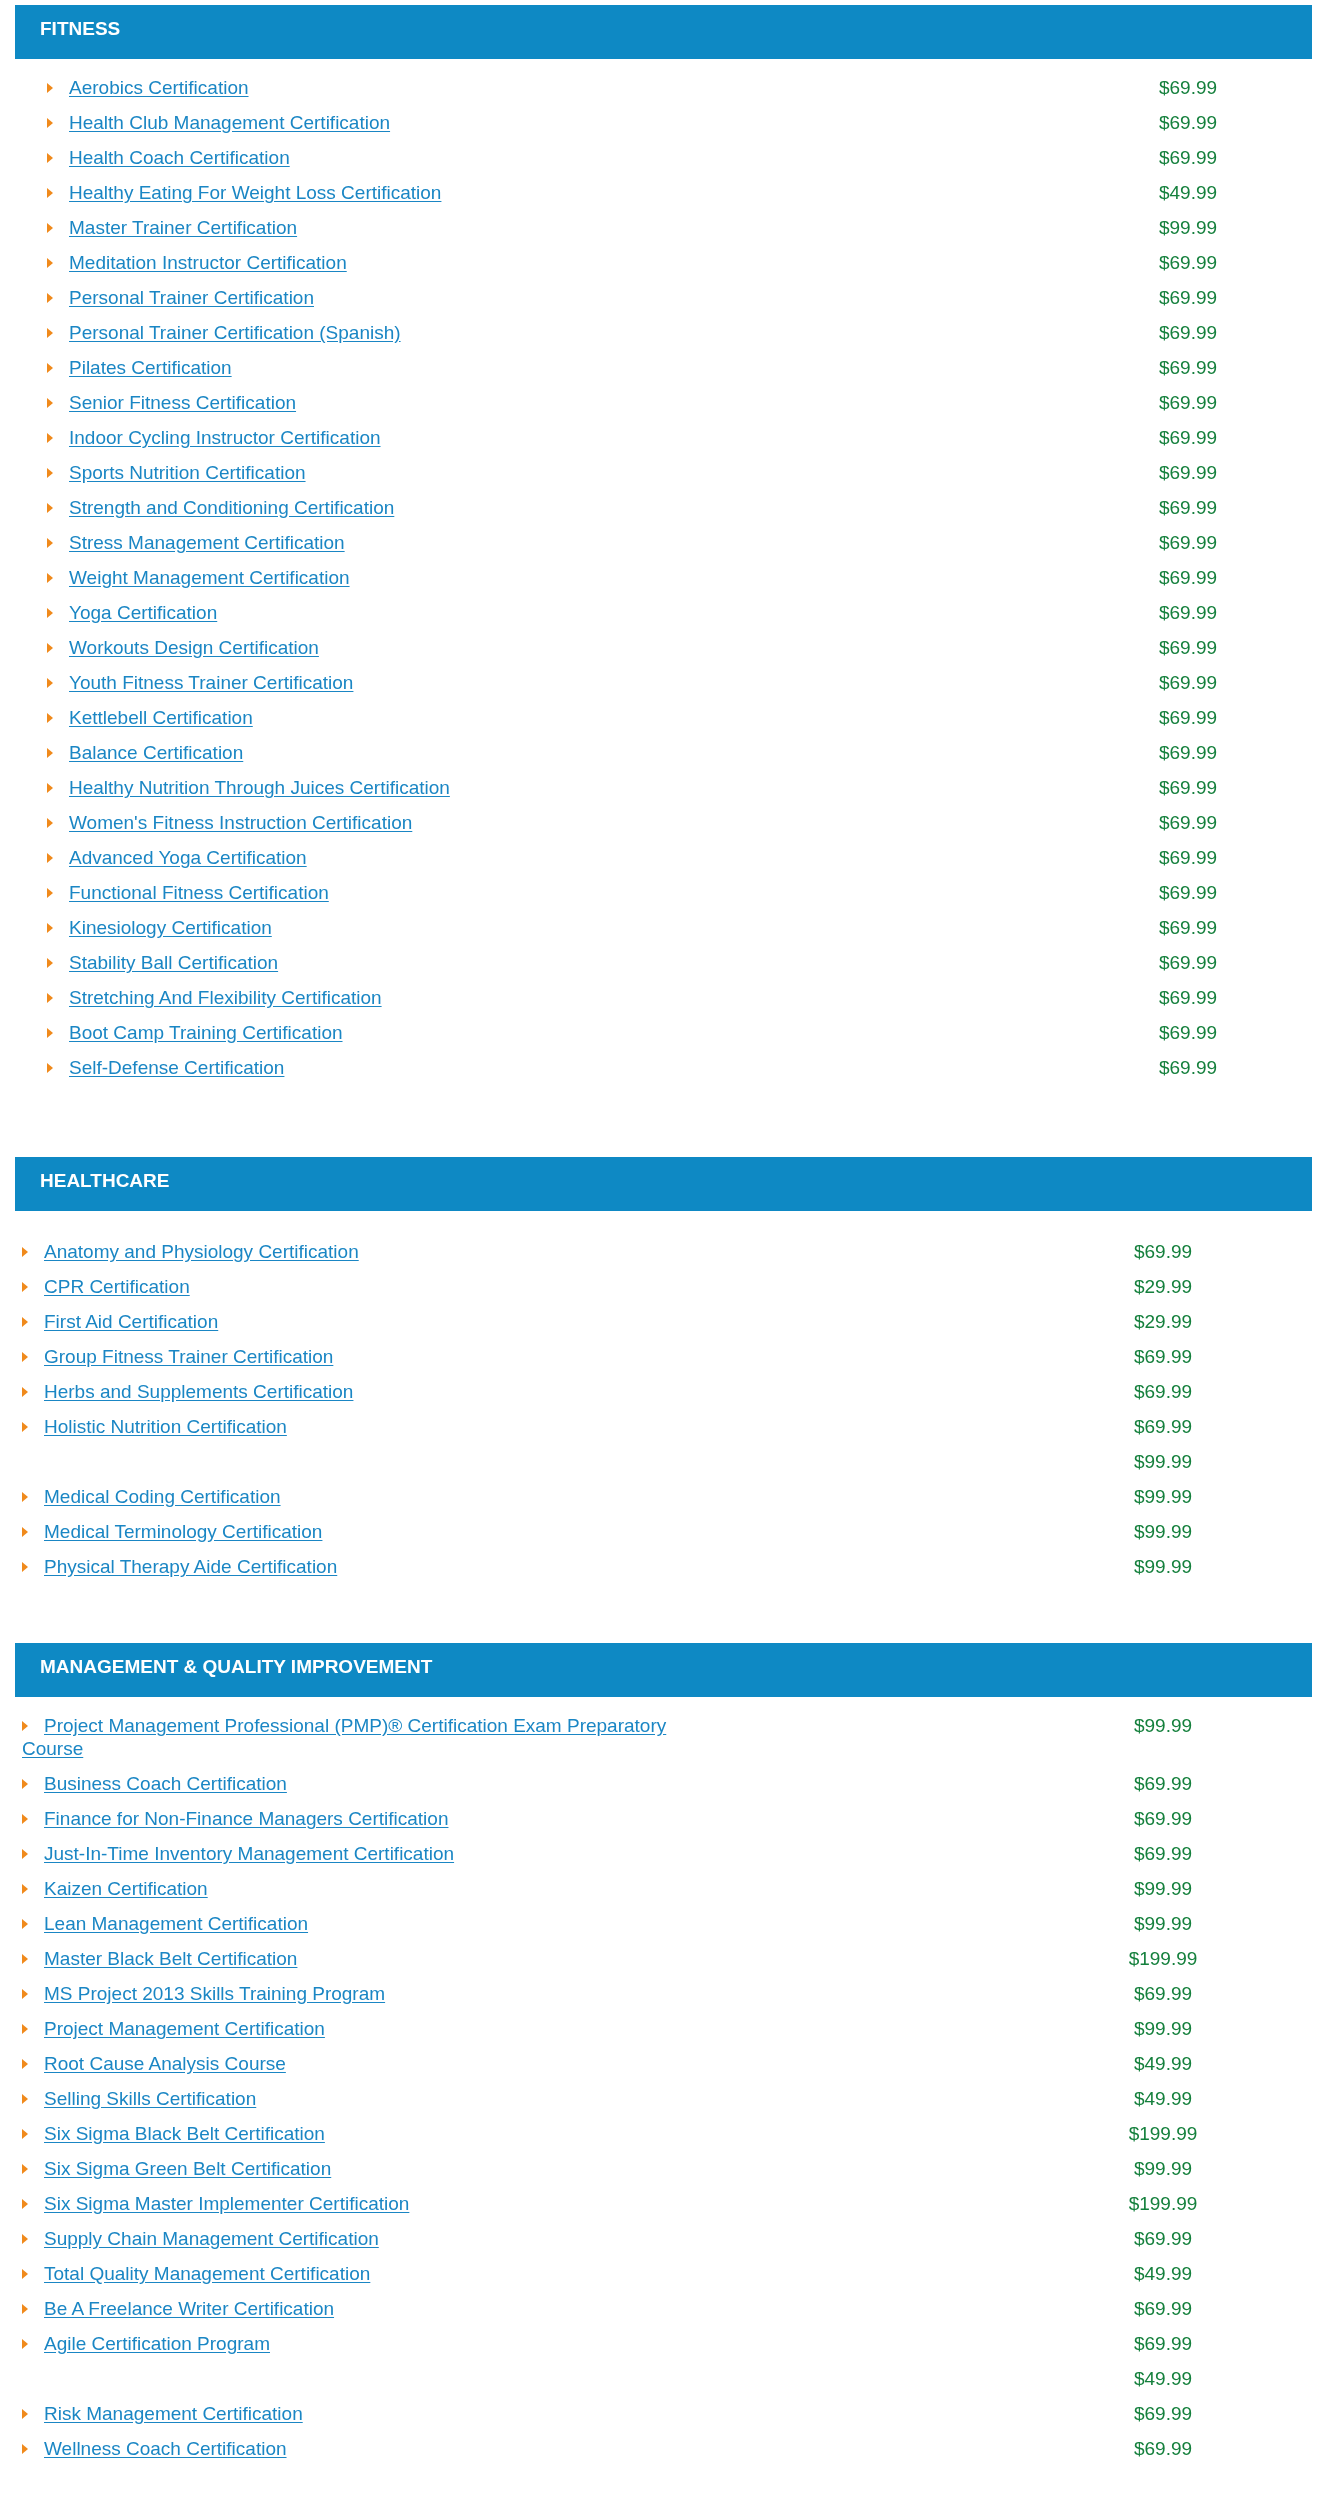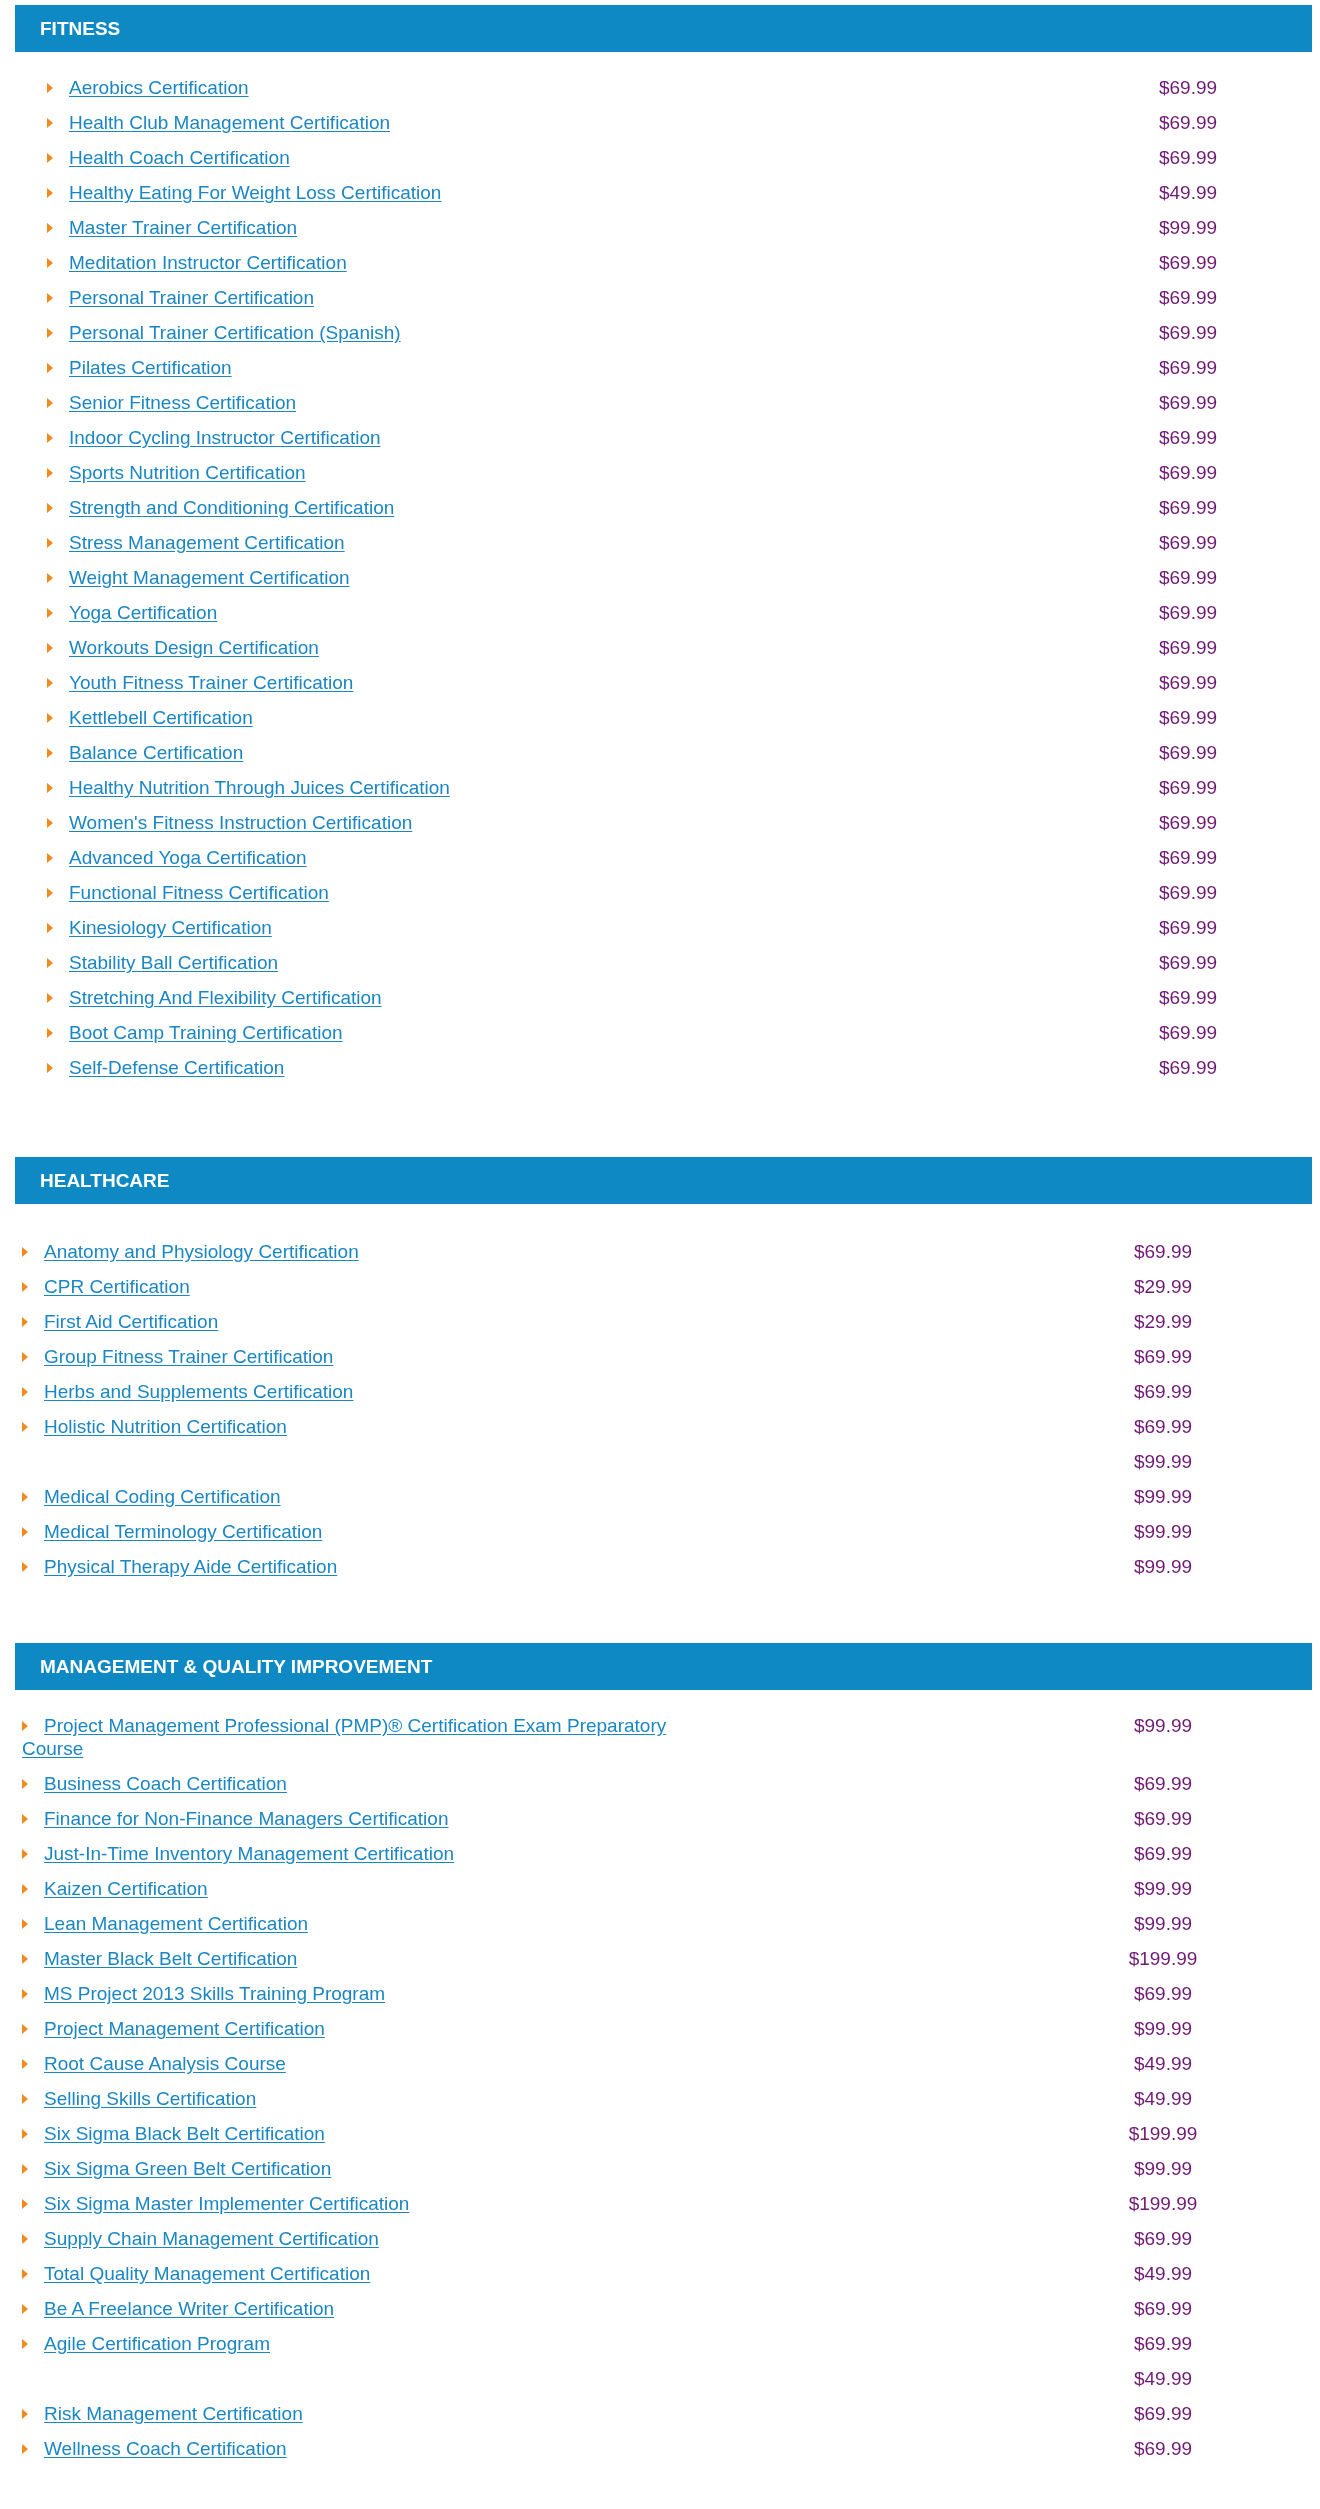--- a/index.html
+++ b/index.html
@@ -17,21 +17,21 @@
     .section {
       position: absolute;
       left: 0;
       width: 1320px;
     }
     .section-header {
       position: absolute;
       left: 15px;
       top: 0;
       width: 1297px;
-      height: 47px;
+      height: 54px;
       background: #0e89c4;
       color: #ffffff;
       font-weight: bold;
       font-size: 19px;
       line-height: 47px;
       box-sizing: border-box;
       padding-left: 25px;
       text-transform: uppercase;
       letter-spacing: 0px;
     }
@@ -75,21 +75,21 @@
       cursor: pointer;
     }
     .item-price {
       position: absolute;
       left: 1103px;
       width: 120px;
       text-align: center;
       font-size: 19px;
       line-height: 23px;
       padding-top: 6px;
-      color: #701a75;
+      color: #15803d;
     }
     .item.wrap {
       min-height: 58px;
     }
   </style>
 </head>
 <body>
 
 <div class="section" style="top:5px;">
   <div class="section-header">FITNESS</div>

